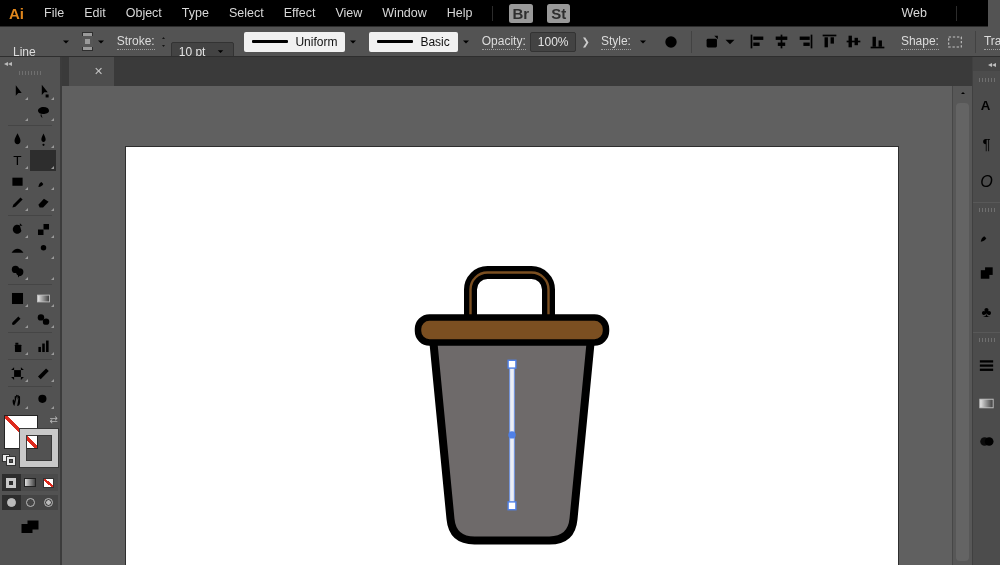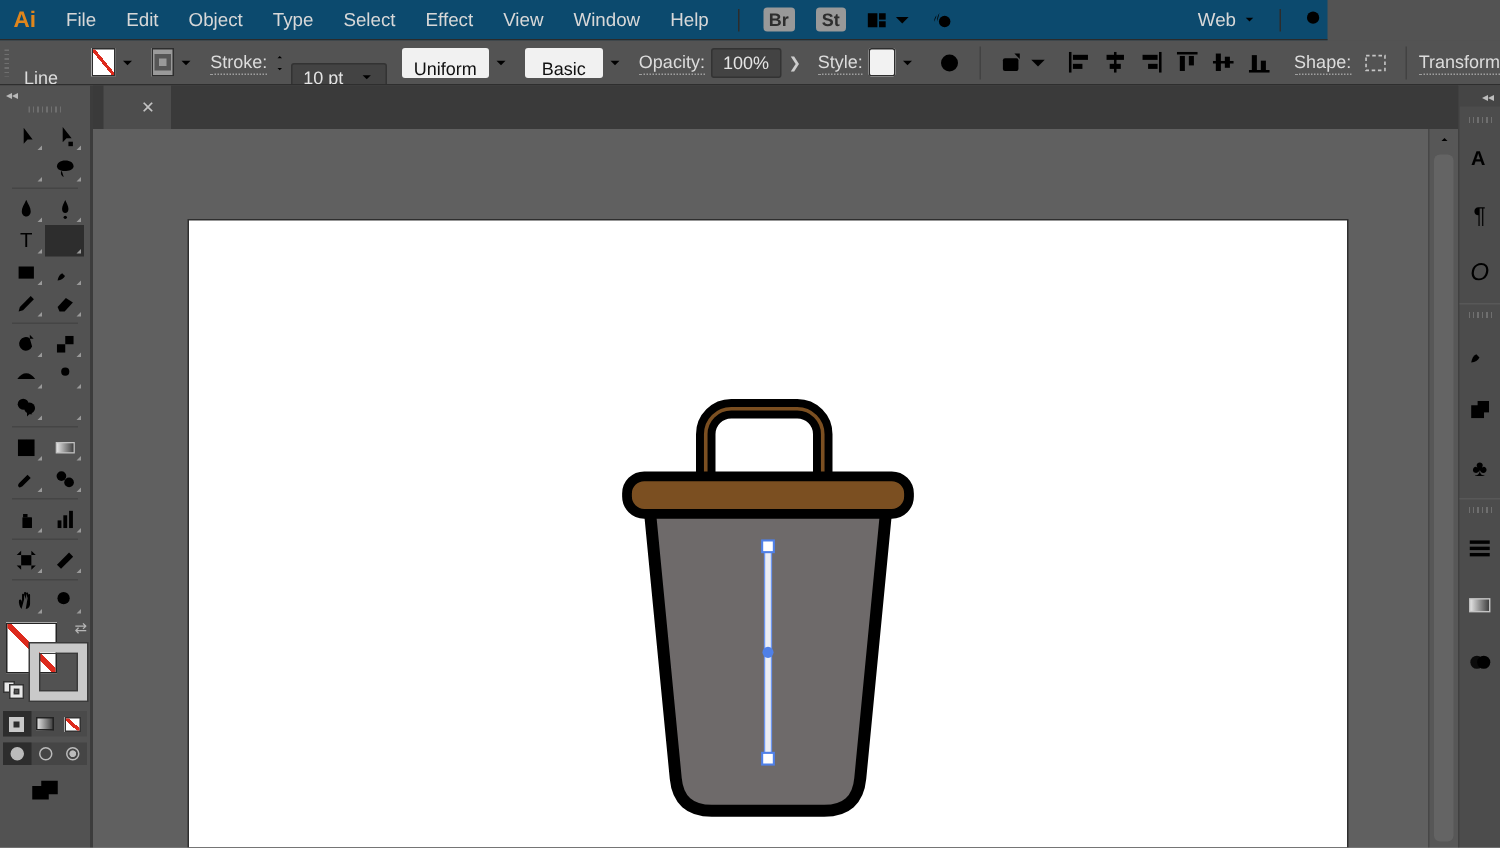--- a/index.html
+++ b/index.html
@@ -1,27 +1,27 @@
 <!DOCTYPE html>
 <html style="--accent-logo: #e0861c; --pasteboard: #606060; --artboard: #ffffff; --artwork-outline: #000000; --artwork-lid: #7b4f21; --artwork-body: #6e6a6a; --selection-blue: #4f80e8; --selection-edge: #6d96f0; --selected-line-fill: #eceef4; --anchor-fill: #ffffff;"><head>
 <meta charset="utf-8">
 <style>
   * { margin:0; padding:0; box-sizing:border-box; }
   html,body { width:1000px; height:565px; overflow:hidden; background:#535353;
               font-family:"Liberation Sans", sans-serif; }
   #app { position:relative; width:1000px; height:565px; overflow:hidden; }
 
   
-  .menubar { position:absolute; left:0; top:0; width:885px; height:27px;
-             background:#0c4a6e; border-bottom:1px solid #2b2b2b;
+  .menubar { position:absolute; left:0; top:0; width:988px; height:27px;
+             background:#000000; border-bottom:1px solid #2b2b2b;
              display:flex; align-items:center; color:#d8d8d8; font-size:12.5px; }
   .ai-logo { color:var(--accent-logo,#e0861c); font-weight:bold; font-size:15px; margin:0 10px 0 9px; }
   .menu-item { padding:0 10px; cursor:default; }
   .mb-sep { width:1px; height:15px; background:#2c2c2c; margin:0 9px; }
-  .mini-btn { background:#999; color:#2e2e2e; font-weight:bold; font-size:12px;
+  .mini-btn { background:#999; color:#2e2e2e; font-weight:bold; font-size:15px;
               padding:2px 4px; border-radius:2.5px; margin:0 7px; line-height:1; }
   .mb-icon { color:#b5b5b5; display:flex; align-items:center; margin:0 5px; }
   .mb-icon svg { width:17px; height:17px; }
   .chev-s { width:10px; height:10px; color:#b5b5b5; }
   .spacer { flex:1; }
   .workspace { display:flex; align-items:center; gap:4px; margin-right:6px; }
 
   
   .controlbar { position:absolute; left:0; top:27px; width:1000px; height:30px;
                 background:#535353; border-bottom:1px solid #2e2e2e; overflow:hidden;
@@ -37,21 +37,21 @@
                    align-items:center; justify-content:center; box-shadow:inset 0 0 0 1px #2e2e2e; }
   .stroke-swatch i { display:block; width:11px; height:11px; border:3px solid #565656; background:#9a9a9a; }
   .chev-box { display:flex; align-items:center; padding:0 2px; margin-right:8px; }
   .chev-box svg { width:12px; height:12px; color:#cfcfcf; }
   .stepper { display:flex; flex-direction:column; gap:2px; margin:0 3px 0 4px; color:#c9c9c9; }
   .stepper svg { width:9px; height:6px; }
   .dark-field { background:#434343; border:1px solid #333; border-radius:2px;
                 height:20px; display:flex; align-items:center; padding:0 7px; color:#e4e4e4; }
   .dark-field .in-chev { margin-left:10px; }
   .white-field { background:#f1f1f1; color:#111; border-radius:2px; height:20px;
-                 display:flex; align-items:center; padding:0 8px; gap:7px; font-size:12px;flex-direction:column; }
+                 display:flex; align-items:center; padding:0 8px; gap:7px; font-size:12px; }
   .line-preview { width:36px; height:3px; background:#000; border-radius:1px; }
   .expand-btn { color:#ccc; font-size:10px; padding:0 5px; margin-right:6px; }
   .style-swatch { width:24px; height:19px; background:#f2f2f2; border-radius:2px;
                   box-shadow:inset 0 0 0 1px #2e2e2e; }
   .cb-sep { width:1px; height:22px; background:#424242; margin:0 8px; flex:none; }
   .icon-btn { color:#c6c6c6; display:flex; align-items:center; margin:0 3px; }
   .icon-btn svg { width:18px; height:18px; }
   #align-box { display:flex; align-items:center; gap:5px; margin:0 6px; }
   #align-box svg { width:19px; height:19px; color:#c9c9c9; }
   .ml4{margin-left:4px;} .ml8{margin-left:8px;} .mr4{margin-right:4px;}

